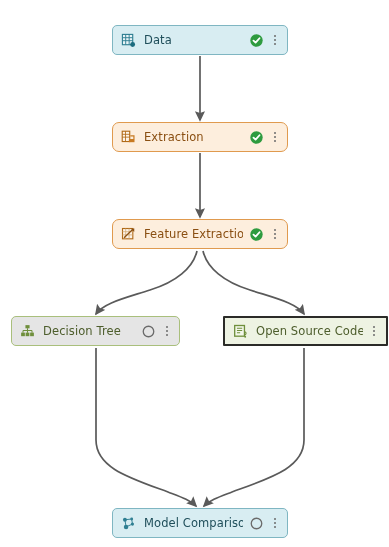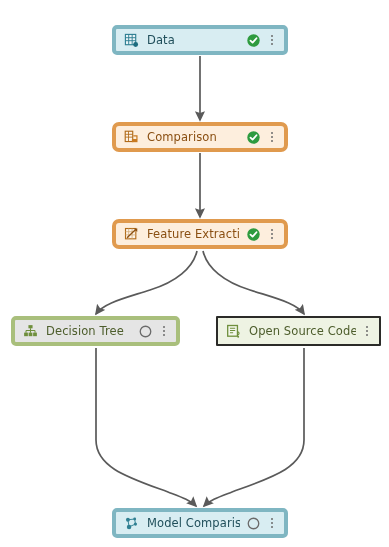--- a/index.html
+++ b/index.html
@@ -25,21 +25,21 @@
     height: 547px;
     pointer-events: none;
   }
 
   .node {
     position: absolute;
     box-sizing: border-box;
     display: flex;
     align-items: center;
     height: 30px;
-    border: 4px solid #a16207;
+    border: 1px solid #a16207;
     border-radius: 4px;
     background: #fff;
     padding: 0 7px 0 8px;
     z-index: 2;
   }
   .node-icon {
     width: 15px;
     height: 15px;
     flex: 0 0 15px;
     margin-right: 8px;
@@ -101,20 +101,21 @@
     border-color: #a9bf7c;
     border-radius: 5px;
   }
   .t-green .node-label { color: #4d5d2c; }
 
   
   .t-green-selected {
     background: #eef3e3;
     border: 2px solid #2b2b28;
     border-radius: 1px;
+    margin-left: 7px;
   }
   .t-green-selected .node-label { color: #4d5d2c; }
 </style>
 </head>
 <body>
 
 <div id="canvas">
 
   <svg id="edges" viewBox="0 0 389 547" width="389" height="547">
     <defs>
@@ -151,21 +152,21 @@
     </span>
   </div>
 
   <div class="node t-orange" style="left:112px; top:122px; width:176px;">
     <svg class="node-icon" viewBox="0 0 16 16">
       <rect x="1.3" y="1.3" width="8" height="11" fill="#fdf3e8" stroke="#b06a18" stroke-width="1.2"></rect>
       <path d="M1.3,4.6 H9.3 M1.3,7.6 H9.3 M4.8,1.3 V12.3" stroke="#b06a18" stroke-width="0.9"></path>
       <path d="M10.4,6.2 l3.4,0 l0,3" fill="none" stroke="#c87a22" stroke-width="1.3" stroke-linecap="round"></path>
       <rect x="8.4" y="9.6" width="6" height="3.4" fill="#c87a22"></rect>
     </svg>
-    <span class="node-label">Comparison</span>
+    <span class="node-label">Extraction</span>
     <svg class="node-status" viewBox="0 0 16 16">
       <circle cx="8" cy="8" r="6.6" fill="#2e9b3f"></circle>
       <path d="M4.8,8.2 L7,10.3 L11.2,5.6" fill="none" stroke="#ffffff" stroke-width="1.9" stroke-linecap="round" stroke-linejoin="round"></path>
     </svg>
     <span class="node-menu">
       <i></i>
         <i></i>
         <i></i>
     </span>
   </div>

